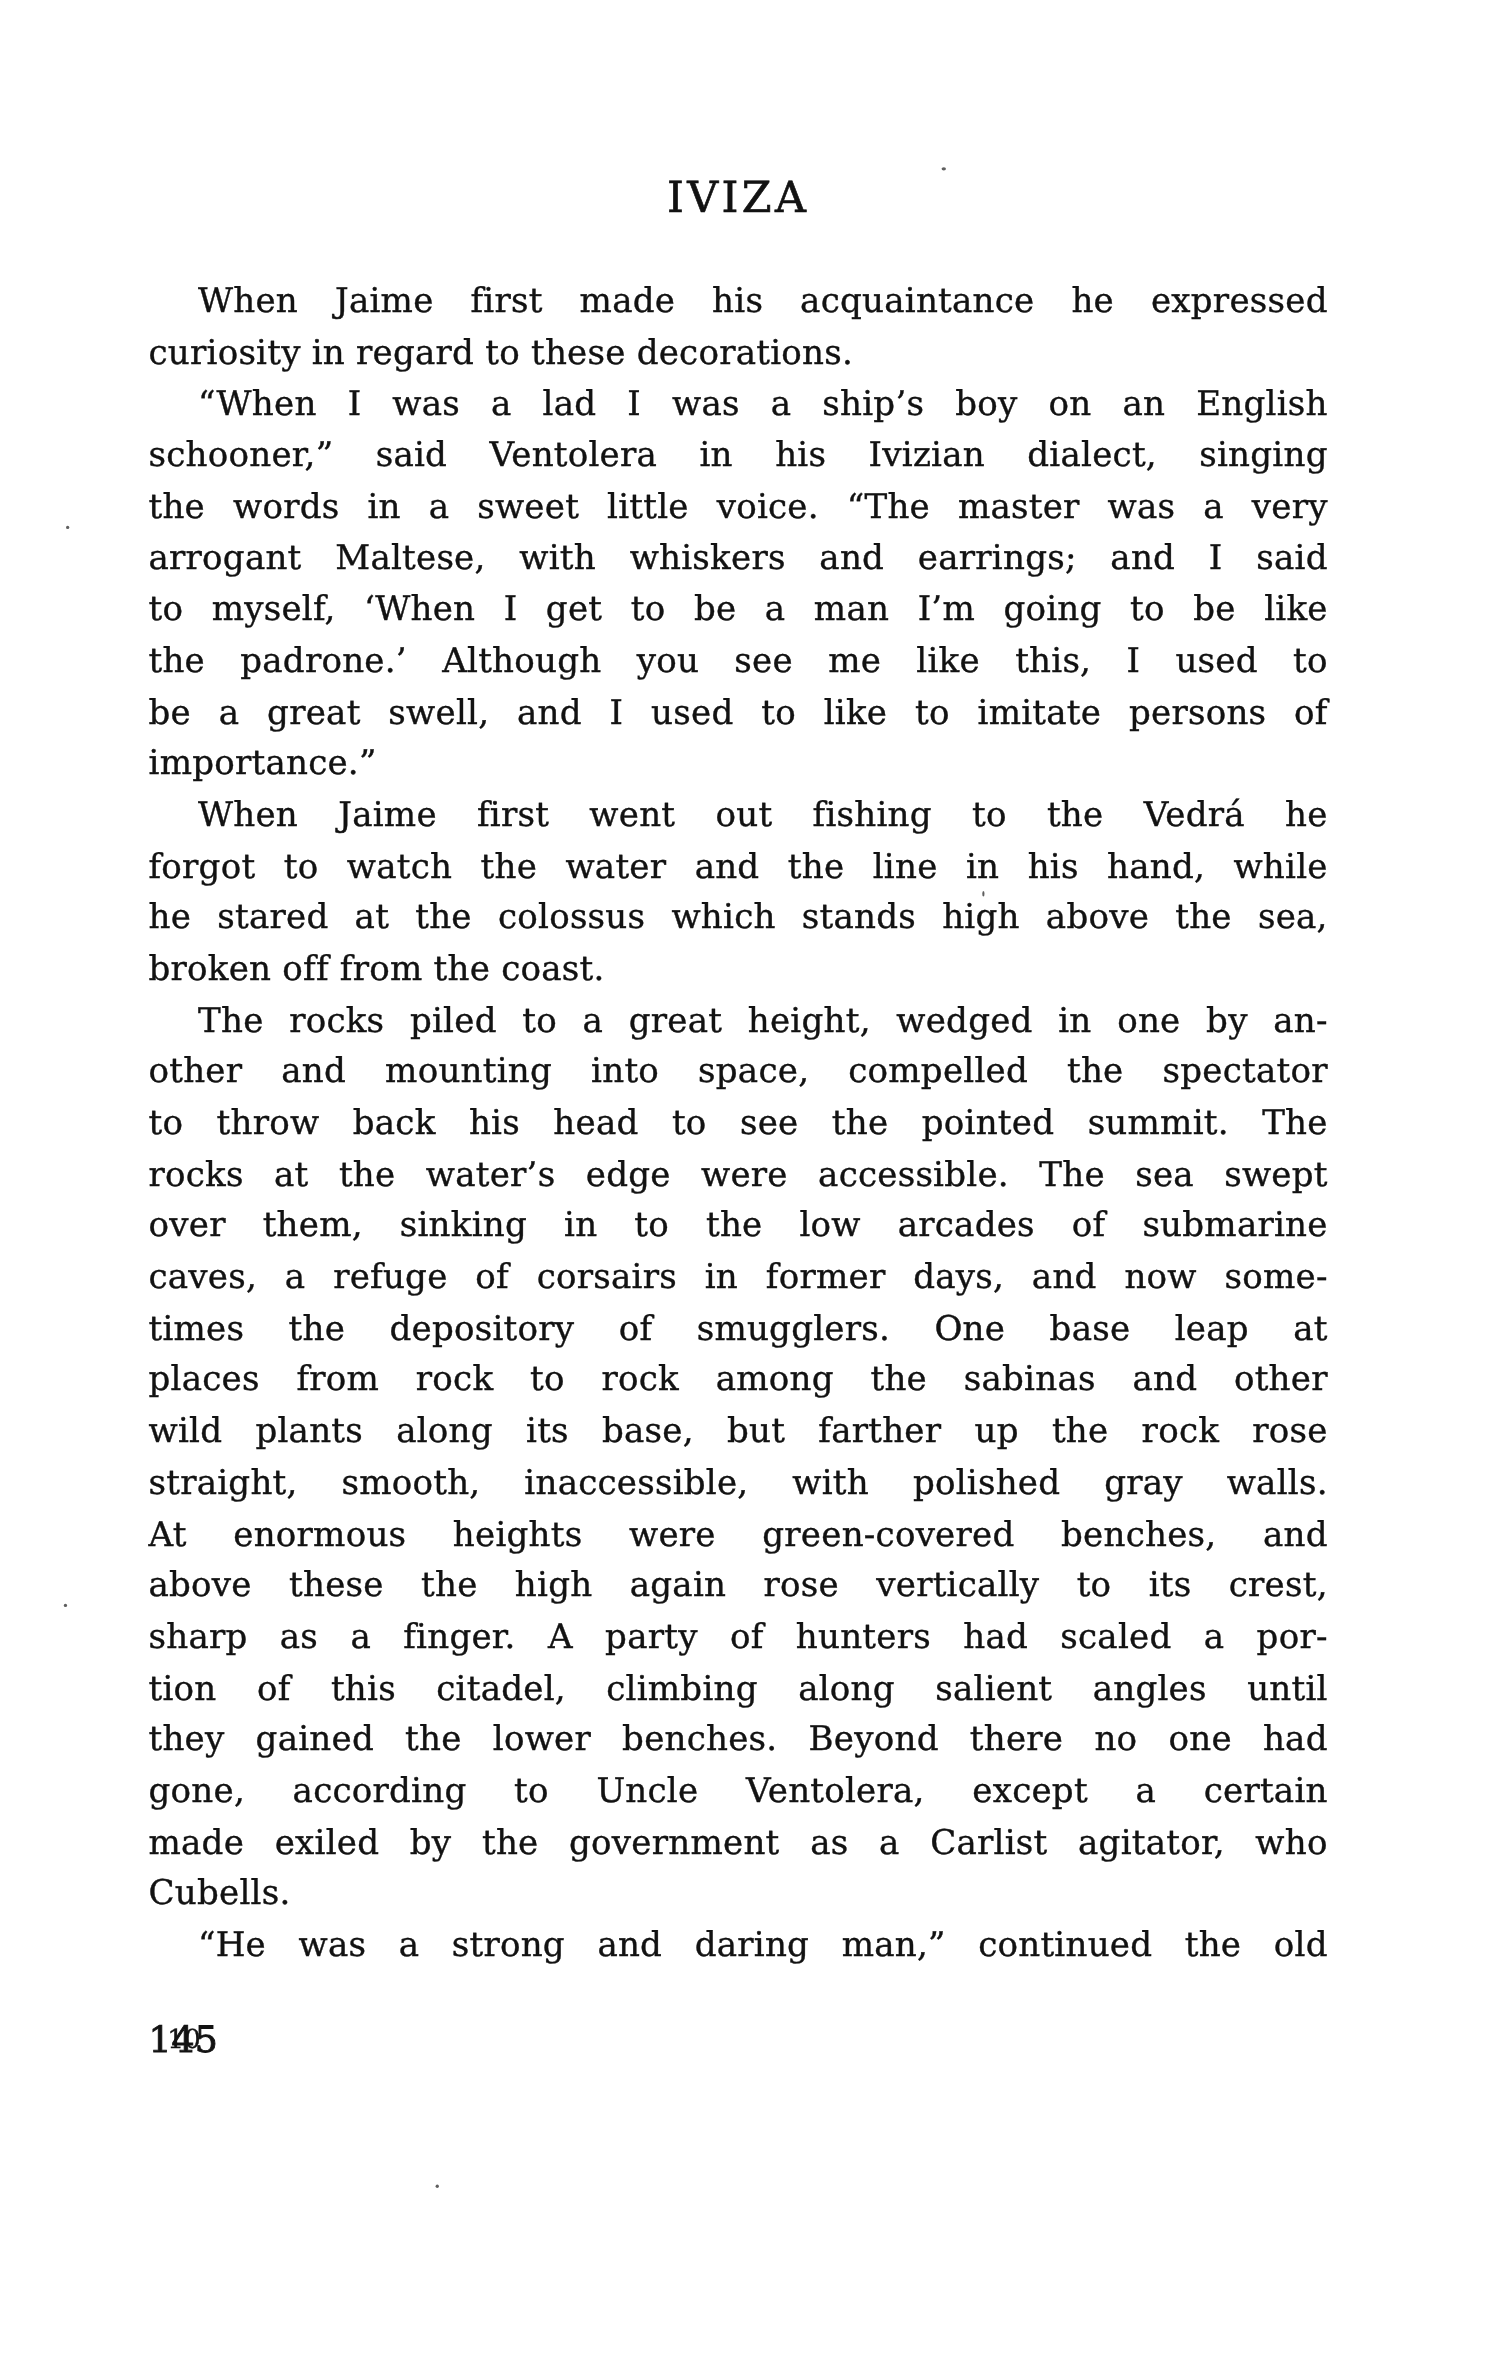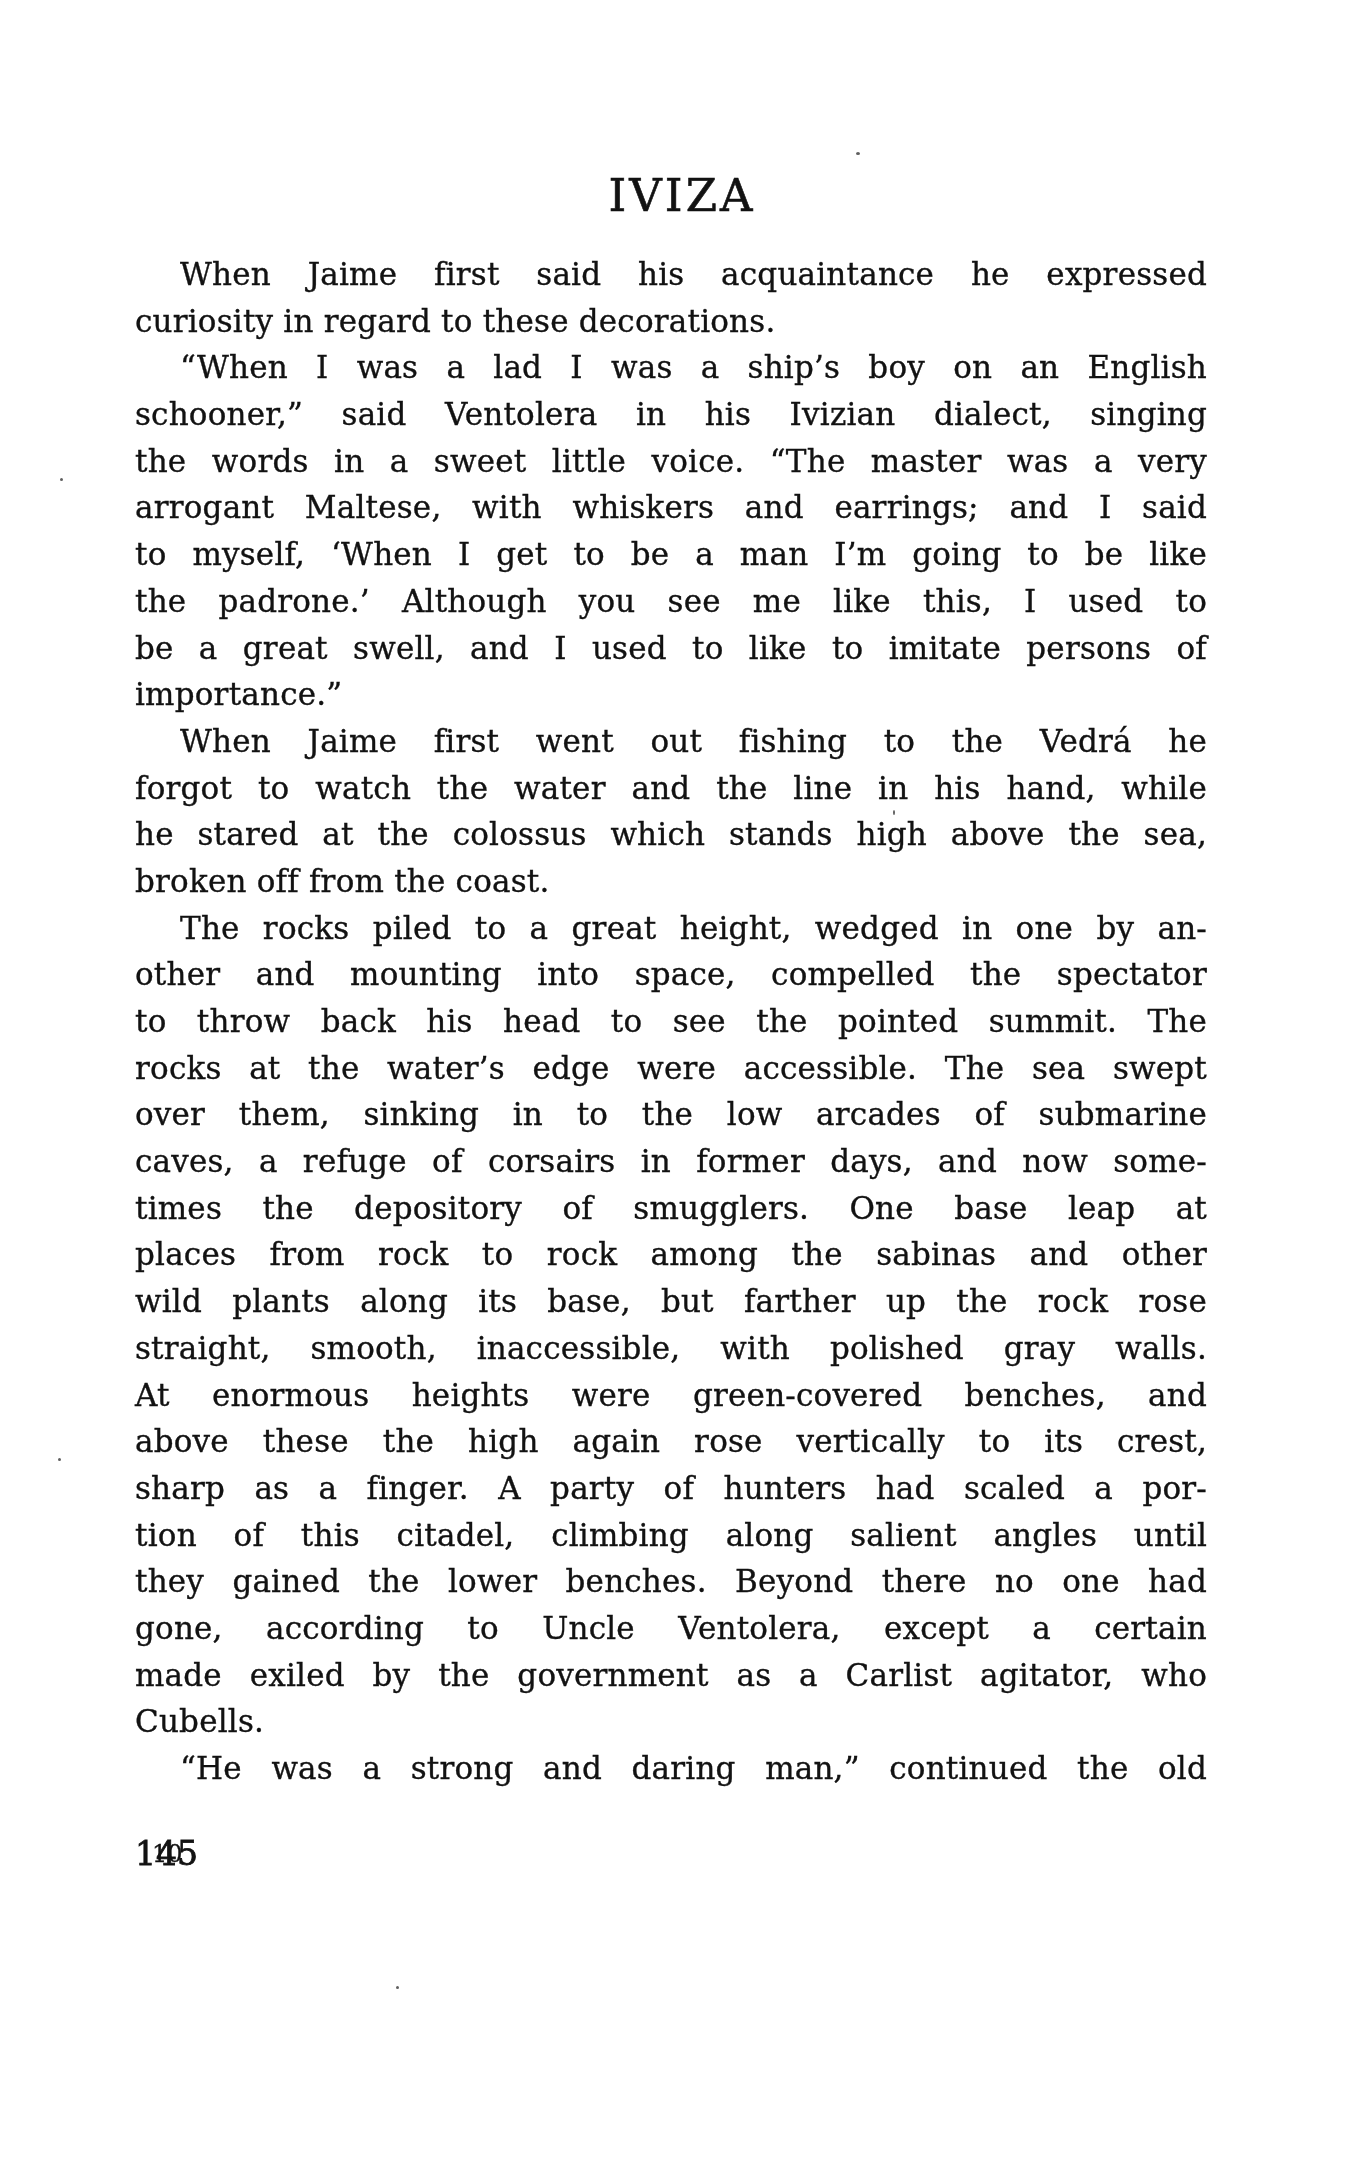--- a/index.html
+++ b/index.html
@@ -14,23 +14,23 @@
     background: #ffffff;
     overflow: hidden;
     font-family: "DejaVu Serif", "Liberation Serif", serif;
     color: #121212;
   }
   .title {
     position: absolute;
     top: 158px;
     left: 135px;
     width: 1072px;
-    margin: 11px;
+    margin: 0;
     text-align: center;
-    font-size: 45px;
+    font-size: 39px;
     font-weight: normal;
     letter-spacing: 3px;
     -webkit-text-stroke: 0.6px #121212;
   }
   .text-block {
     position: absolute;
     top: 251px;
     left: 135px;
     width: 1072px;
     font-size: 31px;
@@ -86,21 +86,21 @@
   <div class="speck s1"></div>
   <div class="speck s2"></div>
   <div class="speck s3"></div>
   <div class="speck s4"></div>
   <div class="speck s5"></div>
 
   <h1 class="title">IVIZA</h1>
 
   <div class="text-block">
 
-  <div class="line indent">When Jaime first said his acquaintance he expressed</div>
+  <div class="line indent">When Jaime first made his acquaintance he expressed</div>
       <div class="line par-end">curiosity in regard to these decorations.</div>
       <div class="line indent">“When I was a lad I was a ship’s boy on an English</div>
       <div class="line">schooner,” said Ventolera in his Ivizian dialect, singing</div>
       <div class="line">the words in a sweet little voice. “The master was a very</div>
       <div class="line">arrogant Maltese, with whiskers and earrings; and I said</div>
       <div class="line">to myself, ‘When I get to be a man I’m going to be like</div>
       <div class="line">the padrone.’ Although you see me like this, I used to</div>
       <div class="line">be a great swell, and I used to like to imitate persons of</div>
       <div class="line par-end">importance.”</div>
       <div class="line indent">When Jaime first went out fishing to the Vedrá he</div>

